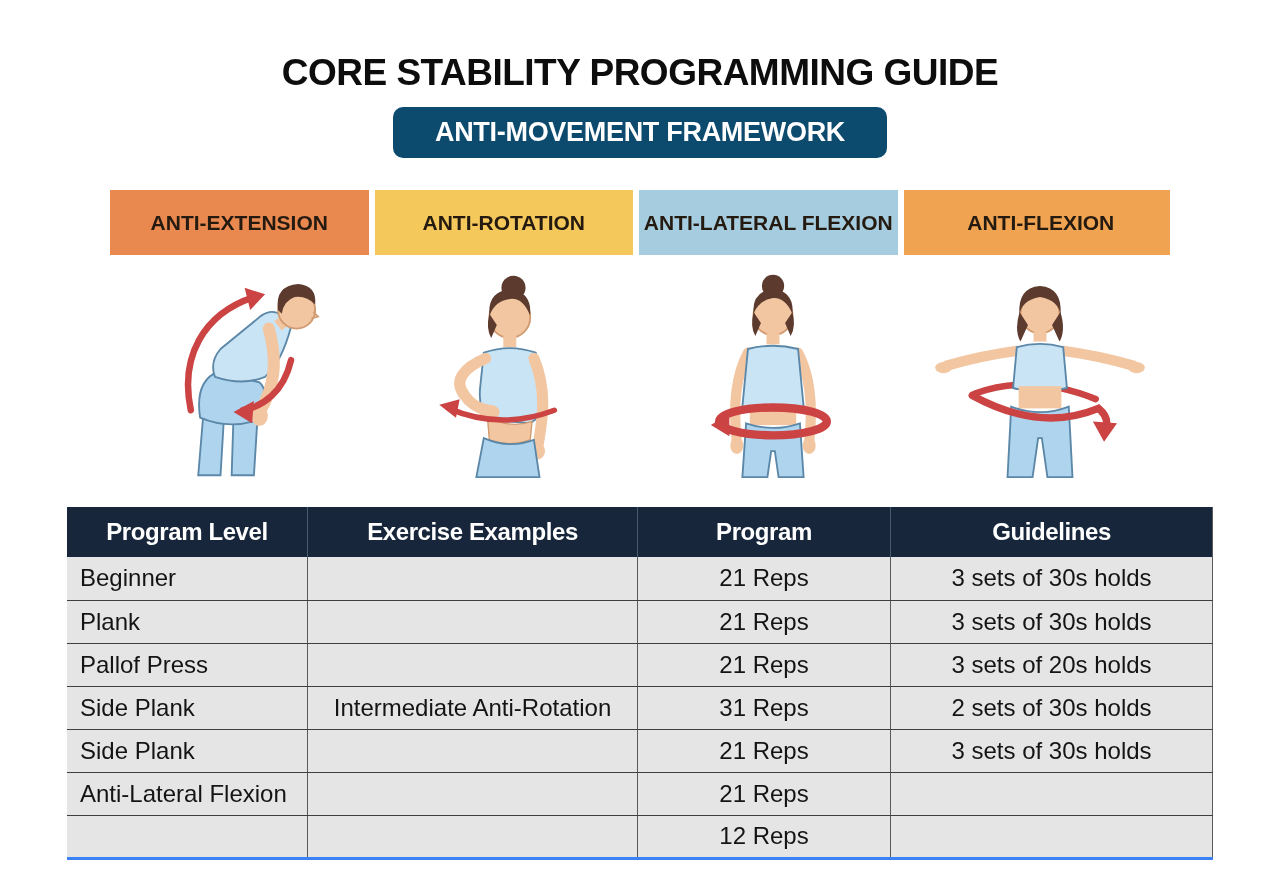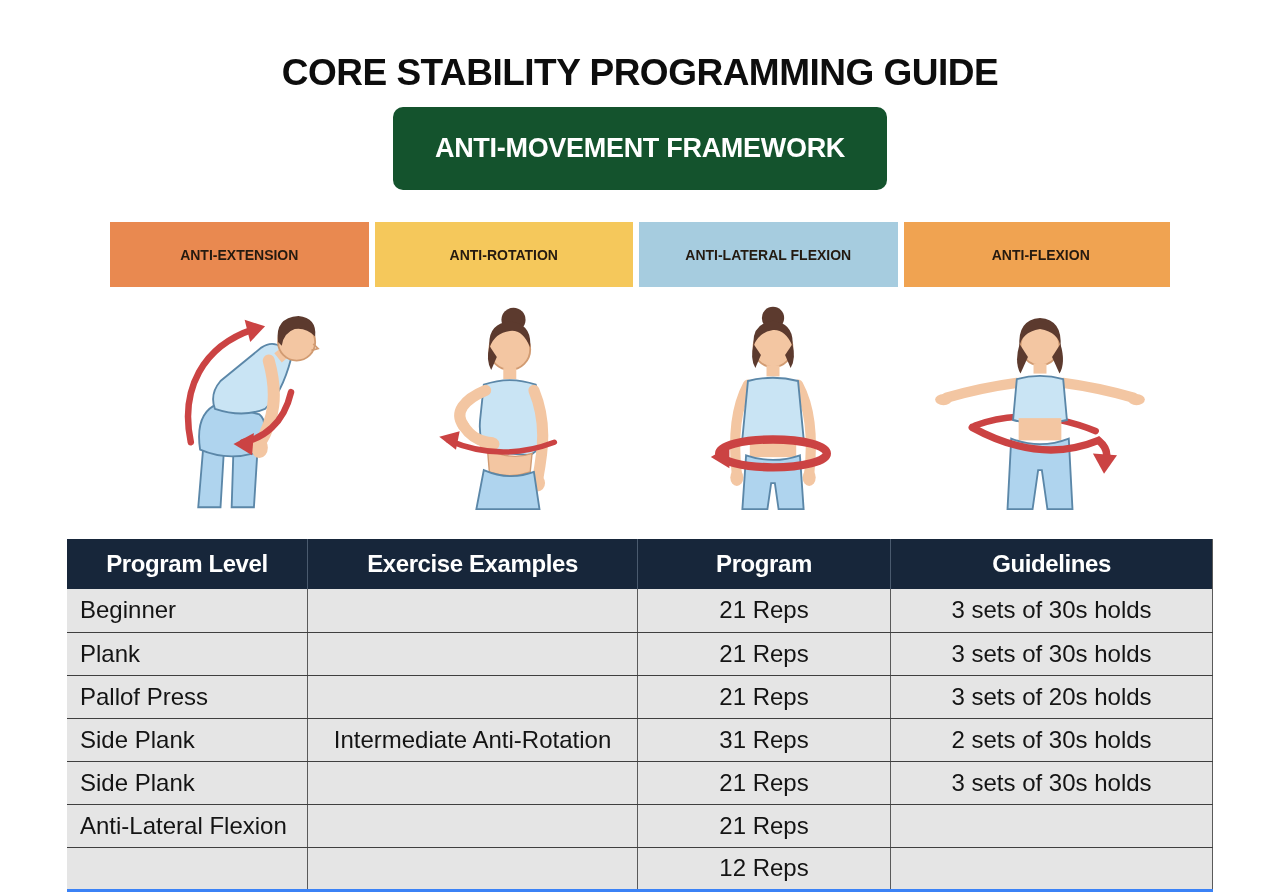--- a/index.html
+++ b/index.html
@@ -3,27 +3,27 @@
 <meta charset="utf-8">
 <style>
   * { margin:0; padding:0; box-sizing:border-box; }
   html,body { background:#fff; }
   body { font-family:"Liberation Sans", sans-serif; }
   .page { position:relative; width:1280px; height:896px; background:#ffffff; overflow:hidden; }
 
   .title { margin-top:52px; text-align:center; font-size:37px; font-weight:800;
            letter-spacing:-0.5px; color:#0d0d0d; }
 
-  .badge { display:block; width:fit-content; margin:13px auto 0; background:#14532d;
+  .badge { display:block; width:fit-content; margin:13px auto 0; background:#0c4a6e;
            color:#fff; font-size:27px; font-weight:800; letter-spacing:-0.3px;
-           padding:26px 42px; border-radius:10px;text-align:center; }
+           padding:10px 42px; border-radius:10px;text-align:center; }
 
   .bands { display:flex; gap:6px; margin:32px 110px 0; }
   .band  { flex:1; height:65px; display:flex; align-items:center; justify-content:center;
-           font-size:14px; font-weight:800; color:#241a10; letter-spacing:0; }
+           font-size:21px; font-weight:800; color:#241a10; letter-spacing:0; }
   .cat-0 { background:#e98950; }
   .cat-1 { background:#f5c85b;justify-content:center; }
   .cat-2 { background:#a6ccdf; }
   .cat-3 { background:#f0a351;padding-left:8px; }
 
   .figures { display:flex; gap:6px; margin:4px 110px 0; }
   .fig { flex:1; height:232px; display:flex; align-items:center; justify-content:center; }
   .fig svg { width:232px; height:226px; }
 
   table.program { margin:16px 0 0 67px; width:1146px; border-collapse:collapse;

